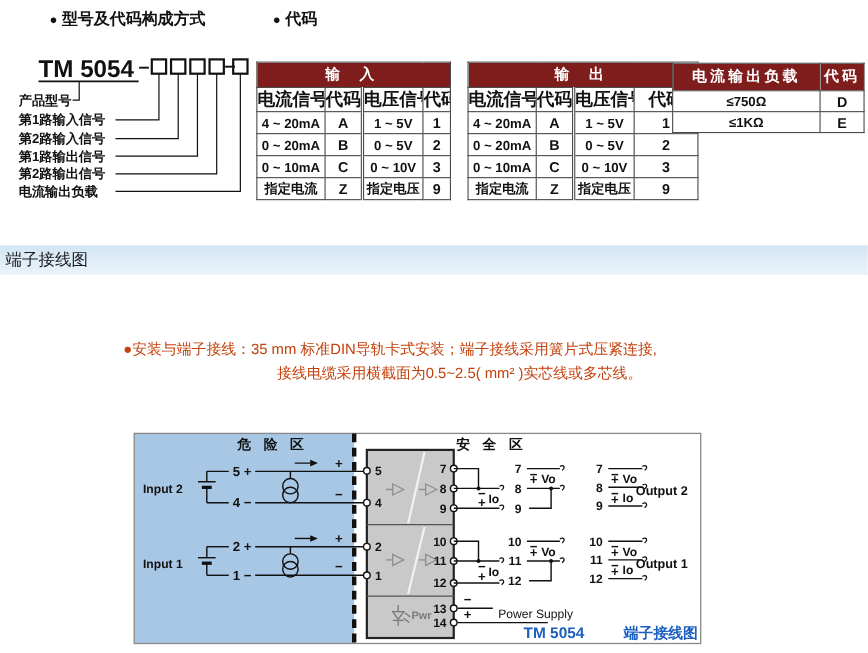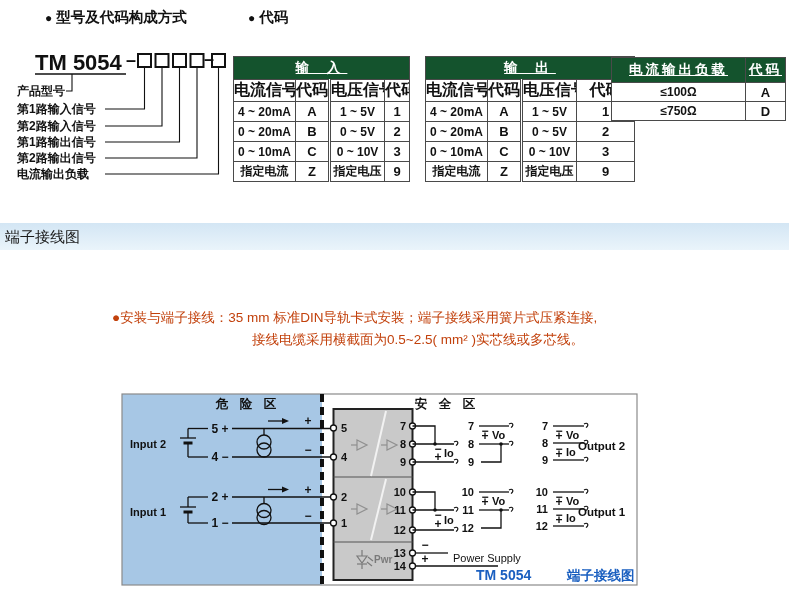--- a/index.html
+++ b/index.html
@@ -5,21 +5,21 @@
   html,body{margin:0;padding:0;background:#fff;}
   .page{position:relative;width:789px;height:594px;background:#fff;overflow:hidden;
         font-family:"Liberation Sans","DejaVu Sans",sans-serif;color:#111;}
   .heading{position:absolute;font-size:14.5px;font-weight:bold;white-space:nowrap;}
   .heading .bullet{font-size:12px;margin-right:4px;}
 
   
   .codes-table{position:absolute;border-collapse:collapse;background:#fff;table-layout:fixed;}
   .codes-table th,.codes-table td{border:1px solid #4a4a4a;text-align:center;padding:0;
         font-size:12px;font-weight:bold;white-space:nowrap;overflow:hidden;}
-  .codes-table .title-row th{background:#14532d;color:#fff;font-size:13.5px;height:22px;letter-spacing:7px;text-decoration:underline;}
+  .codes-table .title-row th{background:#7f1d1d;color:#fff;font-size:13.5px;height:22px;letter-spacing:7px;}
   .codes-table .head-row td{height:19px;font-size:16px;}
   .codes-table .data-row td{height:19px;}
   .codes-table td.code{font-size:13px;}
   .codes-table td.dbl{border-left:3px double #4a4a4a;}
   #t-load .title-row th{letter-spacing:3px;height:24px;}
   #t-load .data-row td{height:18px;}
 
   
   .section-bar{position:absolute;left:0;top:223px;width:789px;height:27px;
         background:linear-gradient(180deg,#d3e6f4,#eaf4fb);
@@ -183,26 +183,26 @@
     <colgroup>
         <col style="width:134px">
         <col>
       </colgroup>
     <tbody>
         <tr class="title-row">
       <th>电流输出负载</th>
       <th>代码</th>
     </tr>
     <tr class="data-row">
-      <td>≤100Ω</td>
-      <td class="code">A</td>
-    </tr>
-    <tr class="data-row">
       <td>≤750Ω</td>
       <td class="code">D</td>
+    </tr>
+    <tr class="data-row">
+      <td>≤1KΩ</td>
+      <td class="code">E</td>
     </tr>
   </tbody>
     </table>
 
   <div class="section-bar">
     <span>端子接线图</span>
   </div>
 
   <div class="note" style="left:112px;top:309px;">
     <span>●</span><span>安装与端子接线：35 mm 标准DIN导轨卡式安装；端子接线采用簧片式压紧连接,</span>

